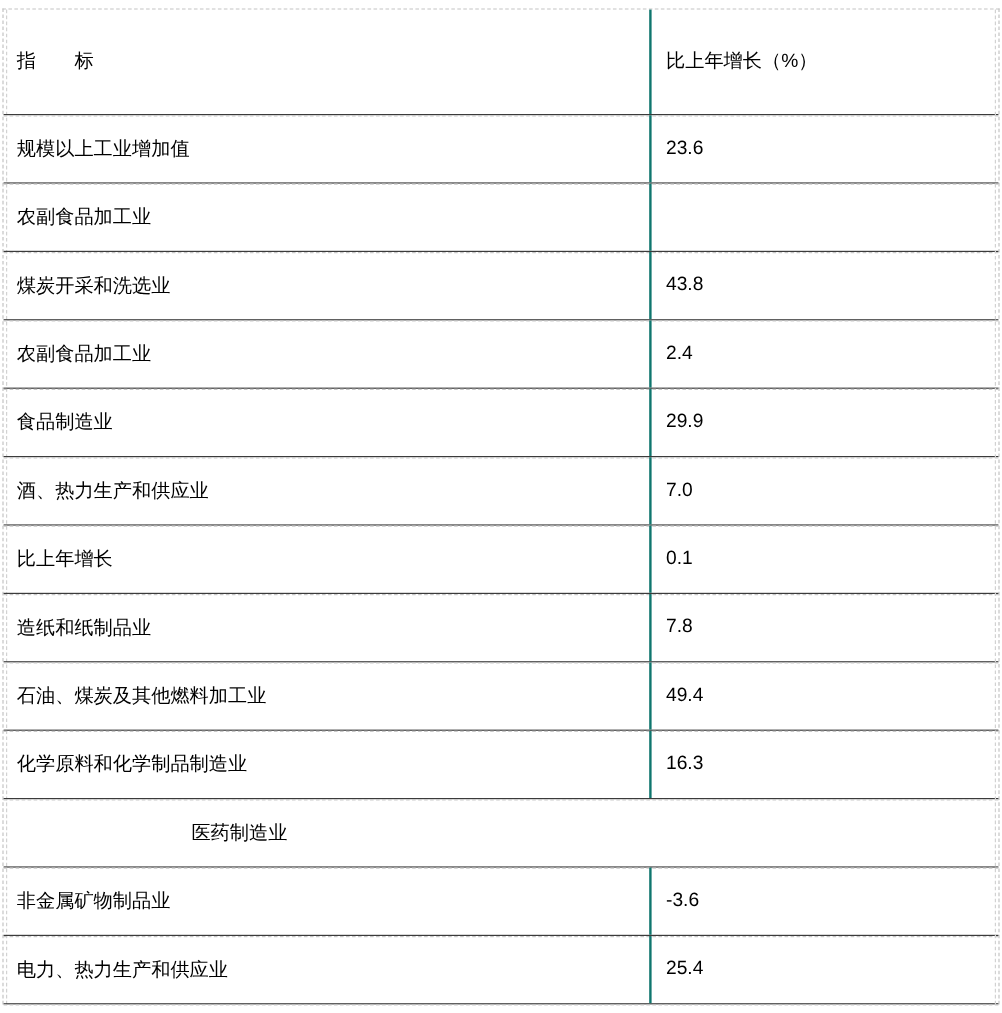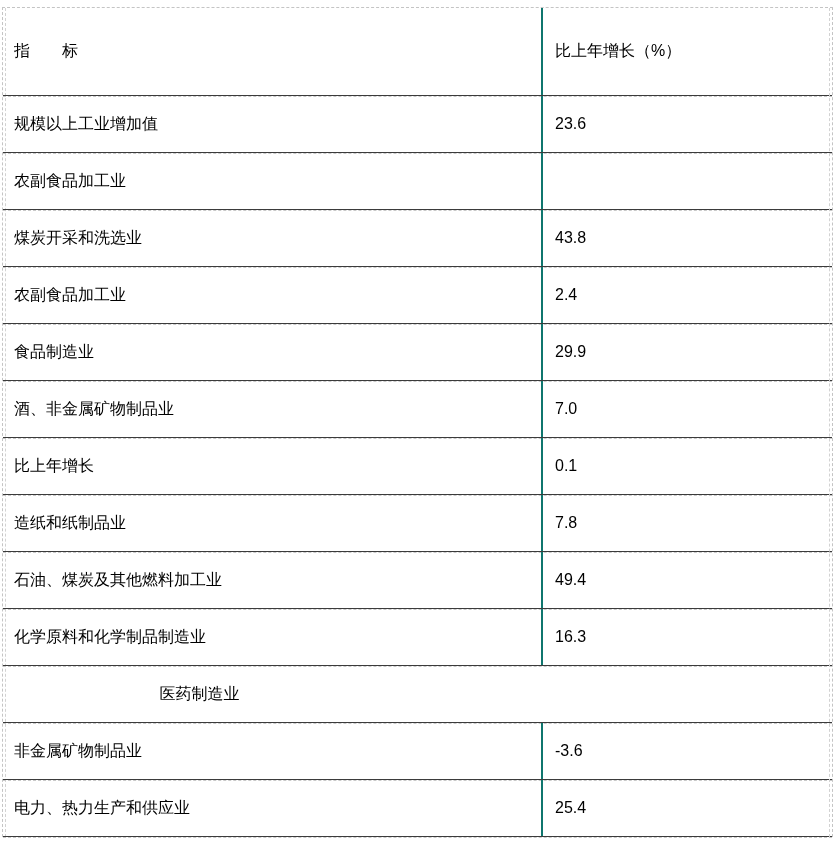--- a/index.html
+++ b/index.html
@@ -105,21 +105,21 @@
     <div class="cell left">农副食品加工业</div>
     <div class="cell right">2.4</div>
   </div>
 
   <div class="row data">
     <div class="cell left">食品制造业</div>
     <div class="cell right">29.9</div>
   </div>
 
   <div class="row data">
-    <div class="cell left">酒、非金属矿物制品业</div>
+    <div class="cell left">酒、热力生产和供应业</div>
     <div class="cell right">7.0</div>
   </div>
 
   <div class="row data">
     <div class="cell left">比上年增长</div>
     <div class="cell right">0.1</div>
   </div>
 
   <div class="row data">
     <div class="cell left">造纸和纸制品业</div>

